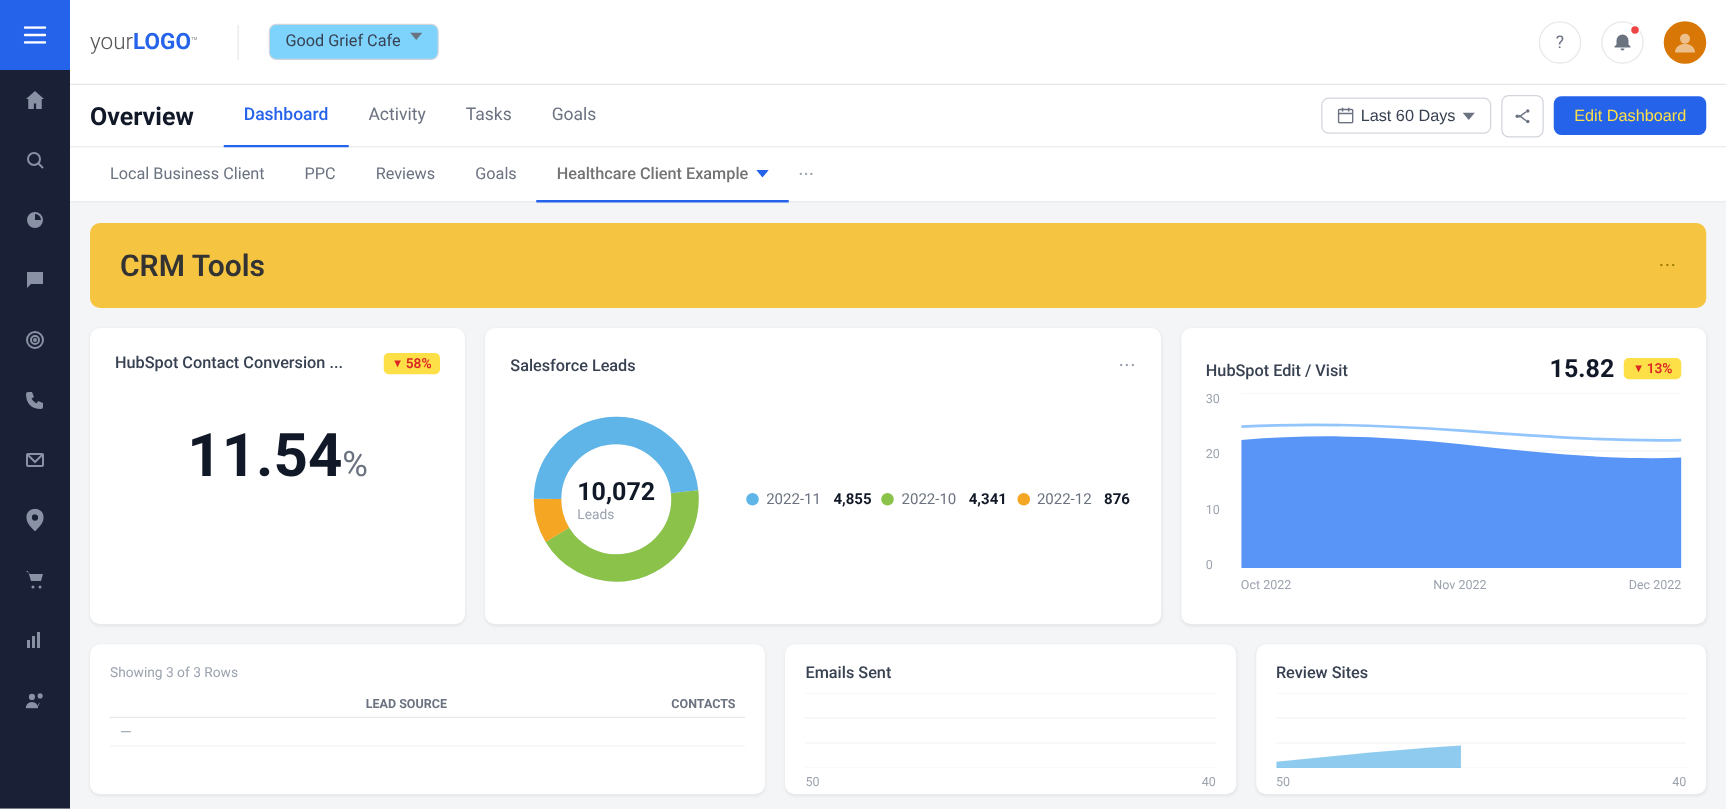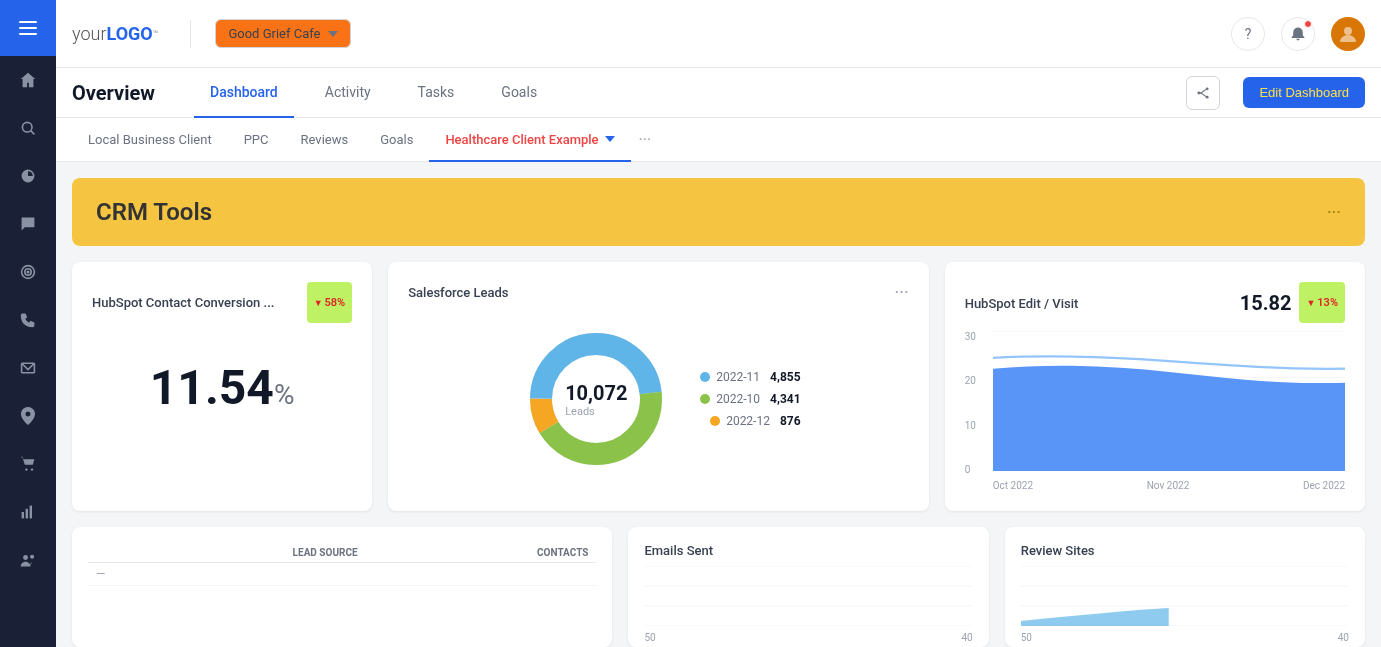--- a/index.html
+++ b/index.html
@@ -66,29 +66,28 @@
       gap: 0;
       margin-right: 8px;
     }
     .nav-divider {
       width: 1px;
       height: 28px;
       background: #e5e7eb;
       margin: 0 8px;
     }
     .client-dropdown {
-      background: #f97316;
+      background: #7dd3fc;
       border: 1px solid #d1d5db;
       border-radius: 6px;
       padding: 6px 12px;
       font-size: 13px;
       color: #374151;
       cursor: pointer;
       display: flex;
-      align-items: center;
       gap: 8px;
     }
     .nav-spacer { flex: 1; }
     .nav-icon-btn {
       width: 34px;
       height: 34px;
       border-radius: 50%;
       border: 1px solid #e5e7eb;
       background: white;
       display: flex;
@@ -113,21 +112,21 @@
     }
 
     
     .secondary-nav {
       background: white;
       border-bottom: 1px solid #e5e7eb;
       padding: 0 16px;
       height: 50px;
       display: flex;
       align-items: center;
-      gap: 15px;
+      gap: 0;
       flex-shrink: 0;
     }
     .sec-nav-title {
       font-size: 20px;
       font-weight: 700;
       color: #111827;
       margin-right: 24px;
     }
     .sec-nav-tab {
       padding: 0 16px;
@@ -200,21 +199,21 @@
       height: 44px;
       display: flex;
       align-items: center;
       font-size: 13px;
       color: #6b7280;
       cursor: pointer;
       border-bottom: 2px solid transparent;
       margin-bottom: -1px;
     }
     .subtab.active {
-      color: #ef4444;
+      color: #737373;
       border-bottom-color: #2563eb;
       font-weight: 500;
       align-items: center;
     }
     .subtab-more {
       margin-left: 8px;
       color: #9ca3af;
       cursor: pointer;
       font-size: 16px;
     }
@@ -266,25 +265,25 @@
       align-items: center;
       justify-content: space-between;
       margin-bottom: 16px;
     }
     .card-title {
       font-size: 13px;
       color: #374151;
       font-weight: 500;
     }
     .badge-down {
-      background: #bef264;
+      background: #fde047;
       color: #dc2626;
       font-size: 11px;
       font-weight: 600;
-      padding: 14px 7px;
+      padding: 2px 7px;
       border-radius: 4px;
       display: flex;
       align-items: center;
       gap: 2px;
     }
     .badge-down::before { content: '▼'; font-size: 9px; }
 
     
     .big-number {
       font-size: 48px;
@@ -318,23 +317,22 @@
       font-weight: 700;
       color: #111827;
       line-height: 1.2;
     }
     .donut-center-label {
       font-size: 11px;
       color: #9ca3af;
     }
     .donut-legend {
       display: flex;
-      flex-direction: column;
+      flex-direction: row;
       gap: 8px;
-      align-items: flex-end;
     }
     .legend-row {
       display: flex;
       align-items: center;
       gap: 6px;
       font-size: 12px;
     }
     .legend-dot {
       width: 10px;
       height: 10px;
@@ -564,20 +562,32 @@
     <div class="sec-nav-tab">
       <span>Activity</span>
     </div>
     <div class="sec-nav-tab">
       <span>Tasks</span>
     </div>
     <div class="sec-nav-tab">
       <span>Goals</span>
     </div>
     <div class="sec-nav-spacer"></div>
+    <button class="date-filter-btn">
+      <svg width="13" height="13" viewBox="0 0 16 16" fill="#6b7280">
+          <rect x="1" y="2" width="14" height="13" rx="1" fill="none" stroke="#6b7280" stroke-width="1.5"></rect>
+          <line x1="1" y1="6" x2="15" y2="6" stroke="#6b7280" stroke-width="1.5"></line>
+          <line x1="5" y1="0" x2="5" y2="4" stroke="#6b7280" stroke-width="1.5"></line>
+          <line x1="11" y1="0" x2="11" y2="4" stroke="#6b7280" stroke-width="1.5"></line>
+        </svg>
+      <span>Last 60 Days</span>
+      <svg width="10" height="6" viewBox="0 0 10 6" fill="#6b7280">
+          <path d="M0 0l5 6 5-6z"></path>
+        </svg>
+    </button>
     <button class="share-btn">
       <svg width="14" height="14" viewBox="0 0 20 20" fill="#6b7280">
           <circle cx="16" cy="4" r="2"></circle>
           <circle cx="4" cy="10" r="2"></circle>
           <circle cx="16" cy="16" r="2"></circle>
           <line x1="6" y1="11" x2="14" y2="5" stroke="#6b7280" stroke-width="1.5"></line>
           <line x1="6" y1="9" x2="14" y2="15" stroke="#6b7280" stroke-width="1.5"></line>
         </svg>
     </button>
     <button class="edit-btn">
@@ -705,20 +715,21 @@
             <span>Nov 2022</span>
             <span>Dec 2022</span>
           </div>
         </div>
       </div>
     </div>
 
     <div class="bottom-row">
 
       <div class="table-card">
+        <div class="table-meta">Showing 3 of 3 Rows</div>
         <table class="data-table">
           <thead>
             <tr>
               <th>LEAD SOURCE</th>
               <th>CONTACTS</th>
             </tr>
           </thead>
           <tbody>
             <tr>
               <td style="color:#9ca3af;">—</td>

